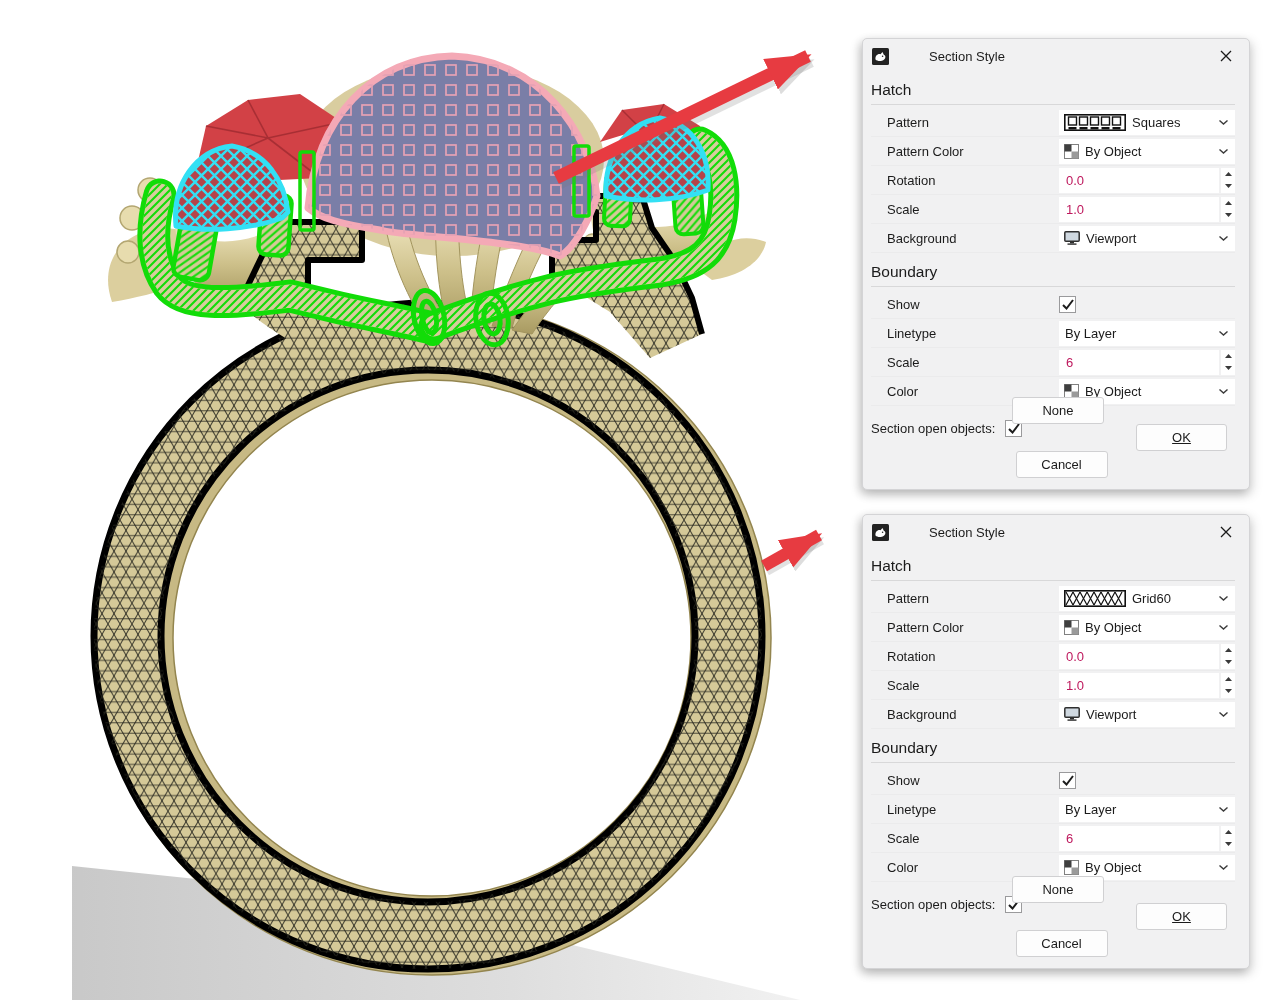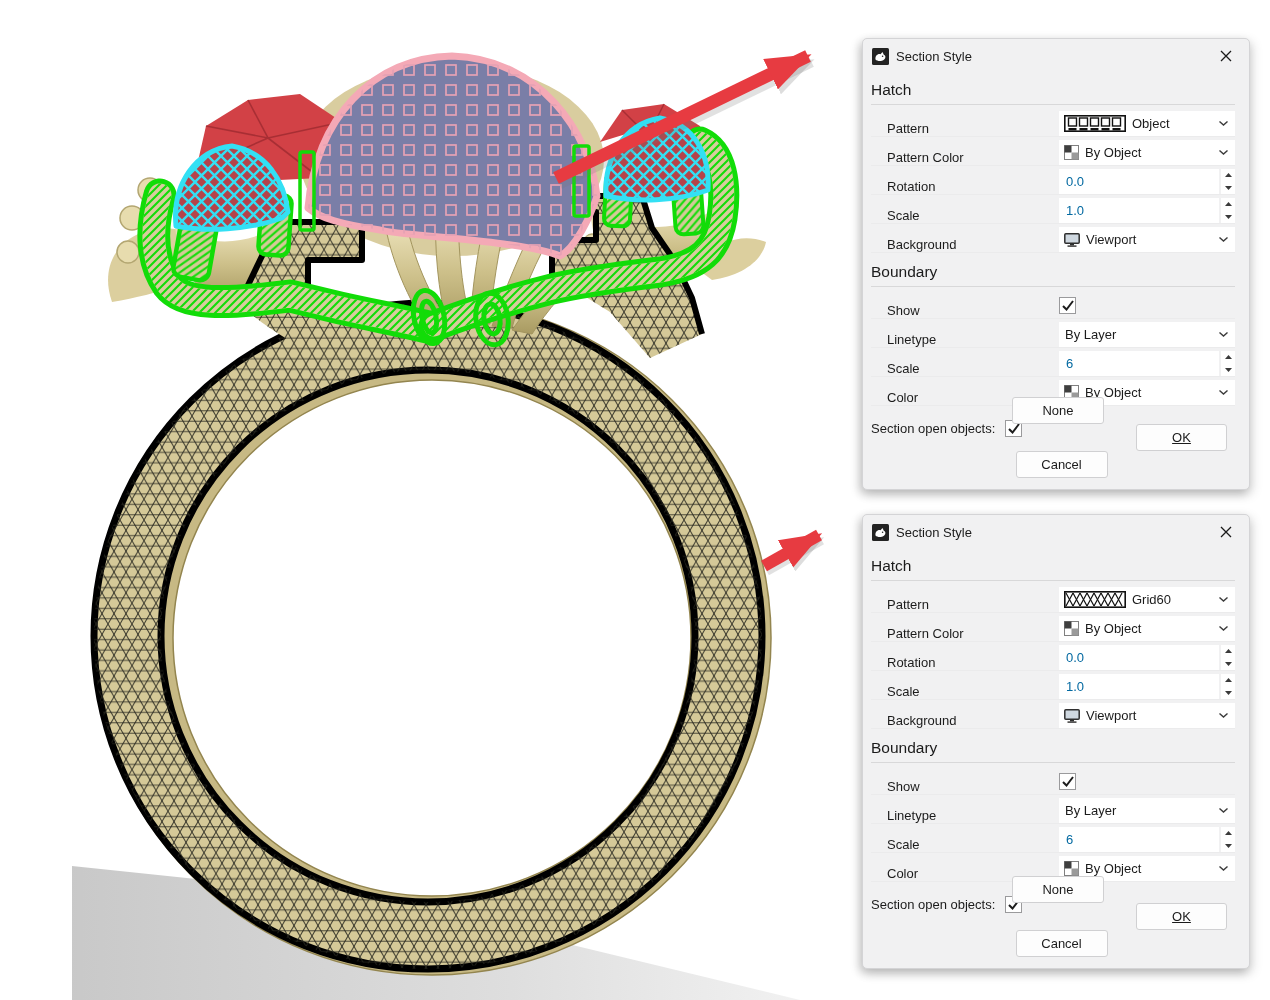--- a/index.html
+++ b/index.html
@@ -5,39 +5,39 @@
   html,body{margin:0;padding:0;background:#fff;}
   .stage{position:relative;width:1270px;height:1000px;overflow:hidden;
          font-family:"Liberation Sans",sans-serif;color:#1b1b1b;}
   #scene{position:absolute;left:0;top:0;}
   
   .dlg{position:absolute;width:388px;background:#f1f1f2;border:1px solid #d4d4d6;
        border-radius:5px;box-shadow:-3px 4px 10px rgba(0,0,0,.18),2px 4px 12px rgba(0,0,0,.16);
        font-size:13px;box-sizing:border-box;}
   #dlg1{left:862px;top:38px;height:452px;}
   #dlg2{left:862px;top:514px;height:455px;}
-  .titlebar{display:flex;align-items:center;height:30px;padding:2px 10px 0 9px;}
+  .titlebar{display:flex;align-items:center;height:30px;padding:2px 10px 0 9px;gap:33px;}
   .titlebar .ttl{margin-left:7px;font-size:13px;}
   .closebtn{margin-left:auto;width:26px;height:22px;display:flex;align-items:center;
             justify-content:center;cursor:default;}
   .content{padding:0 14px 0 8px;position:relative;}
   .sect{font-size:15.5px;margin-top:10px;}
   .sep{height:1px;background:#d8d8d9;margin:5px 0 3px 0;}
-  .row{height:28px;display:flex;align-items:flex-end;border-bottom:1px solid #ebebec;
+  .row{height:28px;display:flex;align-items:center;border-bottom:1px solid #ebebec;
        padding-left:16px;}
   .row:last-child{border-bottom:none;}
   .lbl{flex:1;}
   .ctrl{width:176px;display:flex;align-items:center;height:25px;}
   .dd{flex:1;background:#fff;height:25px;display:flex;align-items:center;
       padding:0 7px 0 5px;cursor:default;}
   .dd .val{margin-left:6px;white-space:nowrap;}
   .dd .chev{margin-left:auto;}
   .numwrap{width:176px;display:flex;height:25px;}
   input.num{flex:1;min-width:0;border:0;background:#fff;height:25px;
-            font:13px "Liberation Sans",sans-serif;color:#0369a1;padding:0 0 0 7px;outline:none;}
+            font:13px "Liberation Sans",sans-serif;color:#be185d;padding:0 0 0 7px;outline:none;}
   .spin{width:14px;margin-left:2px;background:#fff;display:flex;flex-direction:column;}
   .spin .sbtn{flex:1;display:flex;align-items:center;justify-content:center;}
   .cb{width:17px;height:17px;background:#fff;border:1px solid #9a9a9c;box-sizing:border-box;
       display:flex;align-items:center;justify-content:center;}
   .sorow{display:flex;align-items:center;height:24px;margin-top:10px;}
   .sorow .cb{margin-left:10px;}
   .btnrow{position:absolute;left:26px;right:22px;bottom:11px;display:flex;align-items:center;flex-direction:column;}
   .btn{height:25px;background:#fdfdfd;border:1px solid #d0d0d2;border-radius:3px;
        display:flex;align-items:center;justify-content:center;font-size:13px;cursor:default;}
   .btn.none{width:90px;}
@@ -233,21 +233,21 @@
             <rect x="48.5" y="3" width="8" height="8"></rect>
           </g>
           <g fill="#111">
             <rect x="4.5" y="13" width="8" height="2.4"></rect>
                   <rect x="15.5" y="13" width="8" height="2.4"></rect>
             <rect x="26.5" y="13" width="8" height="2.4"></rect>
                   <rect x="37.5" y="13" width="8" height="2.4"></rect>
             <rect x="48.5" y="13" width="8" height="2.4"></rect>
           </g>
         </svg>
-        <span class="val">Object</span>
+        <span class="val">Squares</span>
         <svg class="chev" width="9" height="5" viewBox="0 0 9 5">
           <polyline points="0.5,0.5 4.5,4 8.5,0.5" fill="none" stroke="#3c3c3c" stroke-width="1.4"></polyline>
         </svg>
       </div>
           </div>
     </div>
 
     <div class="row">
       <span class="lbl">Pattern Color</span>
       <div class="ctrl">

